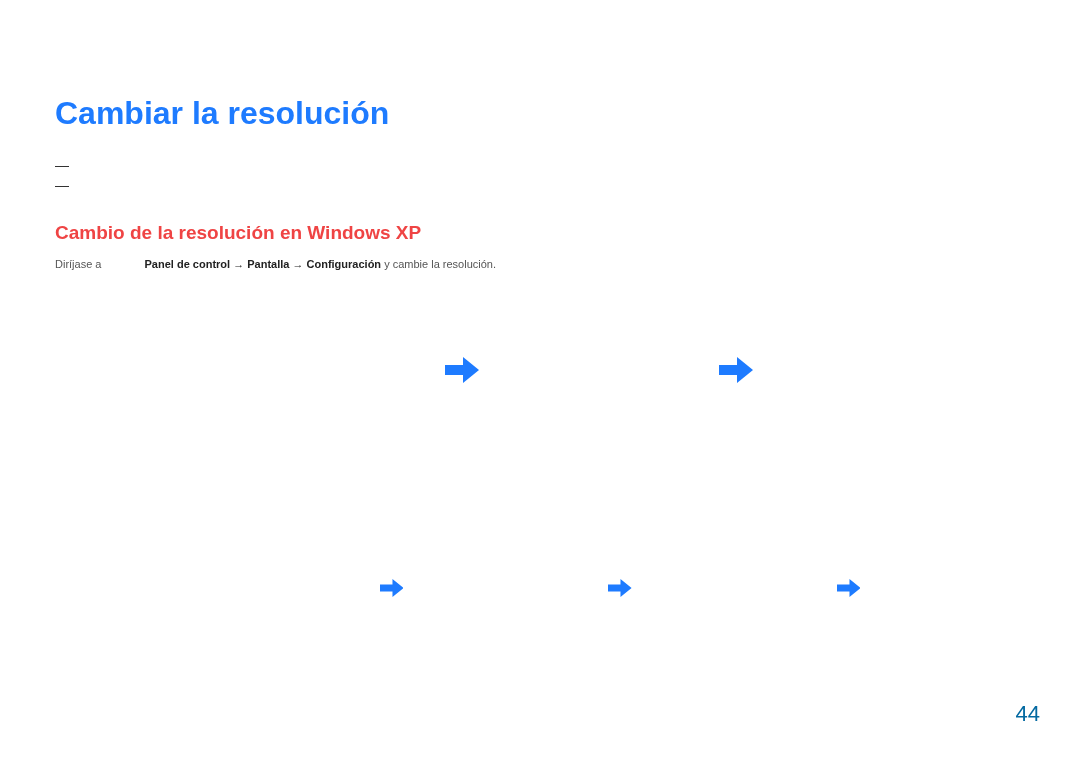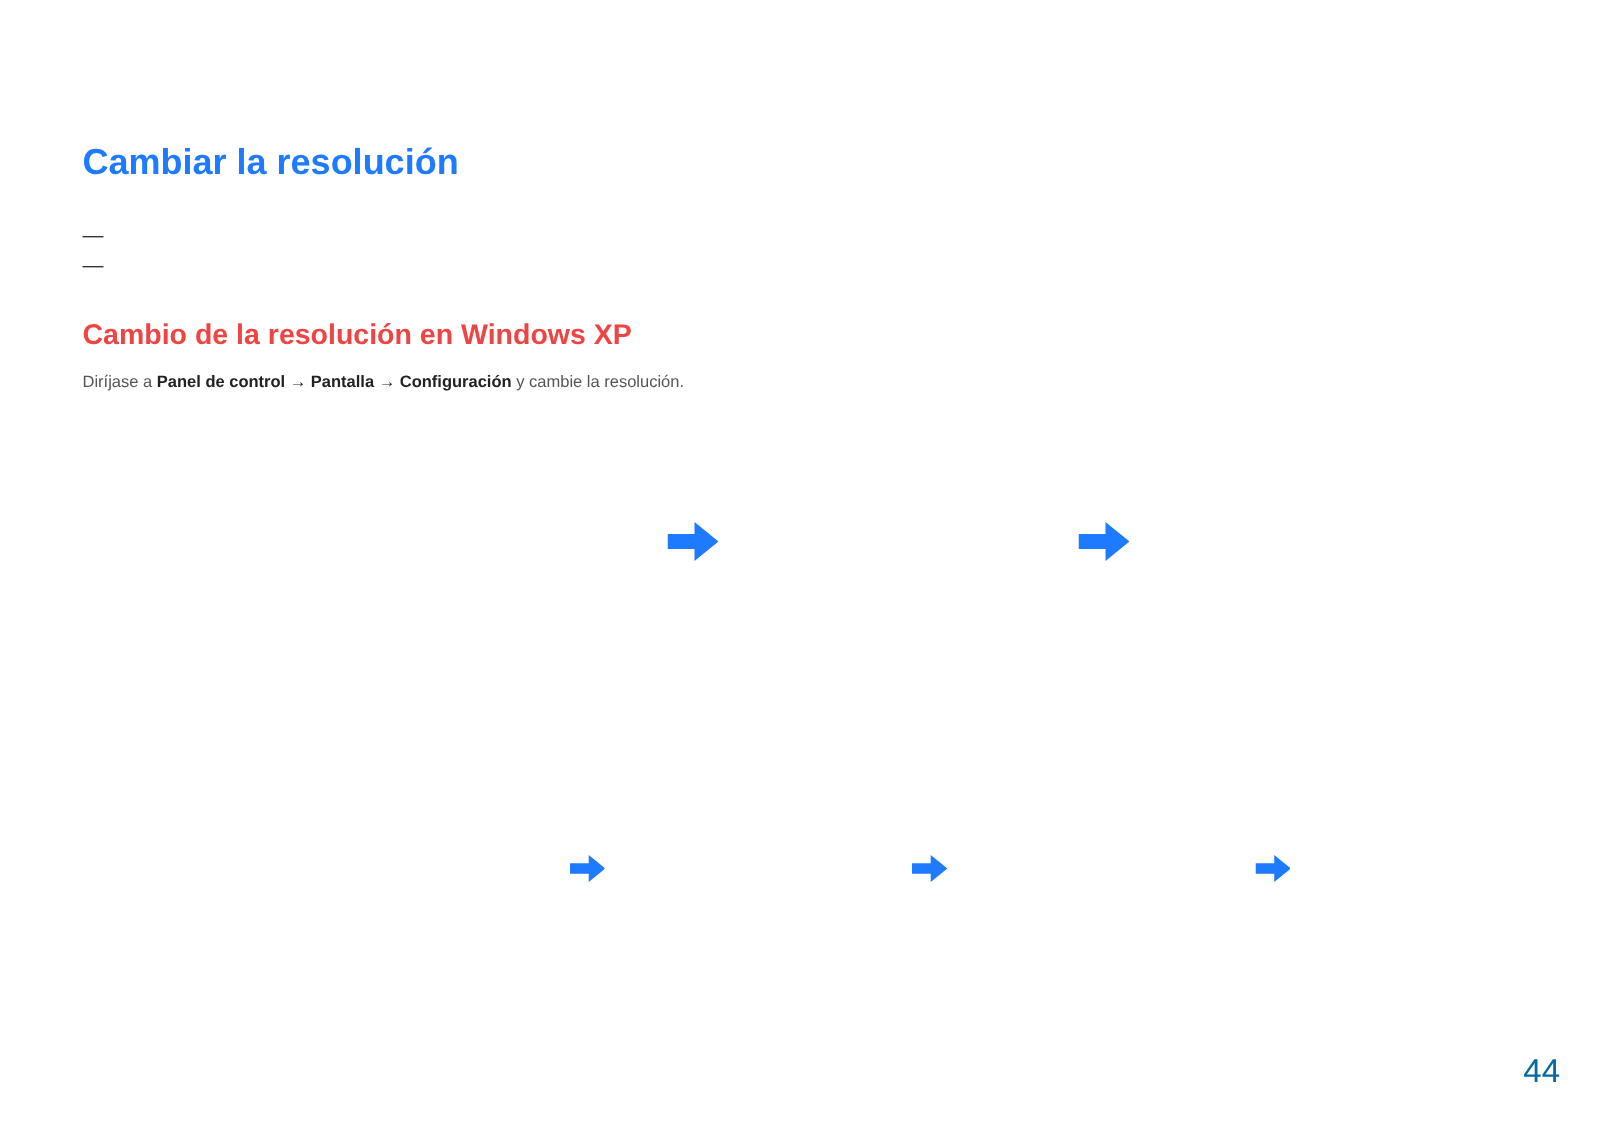--- a/index.html
+++ b/index.html
@@ -10,21 +10,21 @@
     body {
       width: 1080px;
       height: 763px;
       background: #ffffff;
       font-family: "Segoe UI", Arial, sans-serif;
       position: relative;
       padding: 95px 55px 0 55px;
     }
     .main-title {
       color: #1e7bff;
-      font-size: 24px;
+      font-size: 32px;
       font-weight: 600;
       margin-bottom: 24px;
     }
     .note-list {
       margin-bottom: 28px;
     }
     .note-item {
       display: flex;
       align-items: flex-start;
       font-size: 11px;
@@ -46,20 +46,21 @@
       margin-bottom: 14px;
     }
     .instruction {
       font-size: 11px;
       color: #555555;
       margin-bottom: 30px;
     }
     .instruction b {
       font-weight: 700;
       color: #222222;
+      margin-left: 40px;
     }
     .steps-row {
       display: flex;
       align-items: center;
       margin-bottom: 50px;
     }
     .step-placeholder {
       width: 200px;
       height: 140px;
     }

